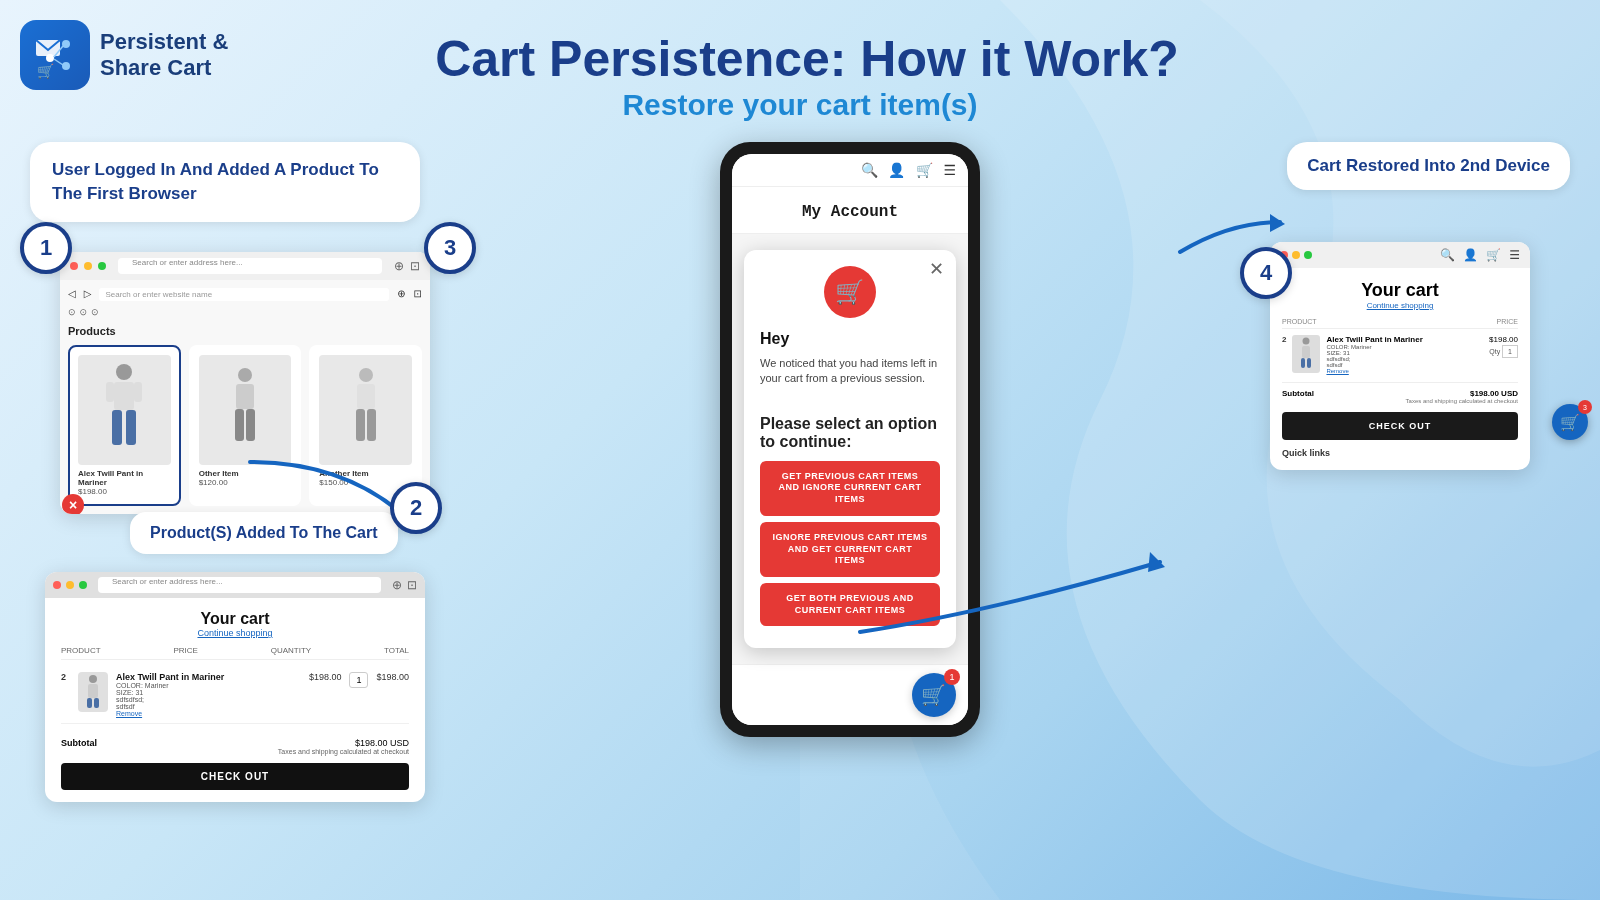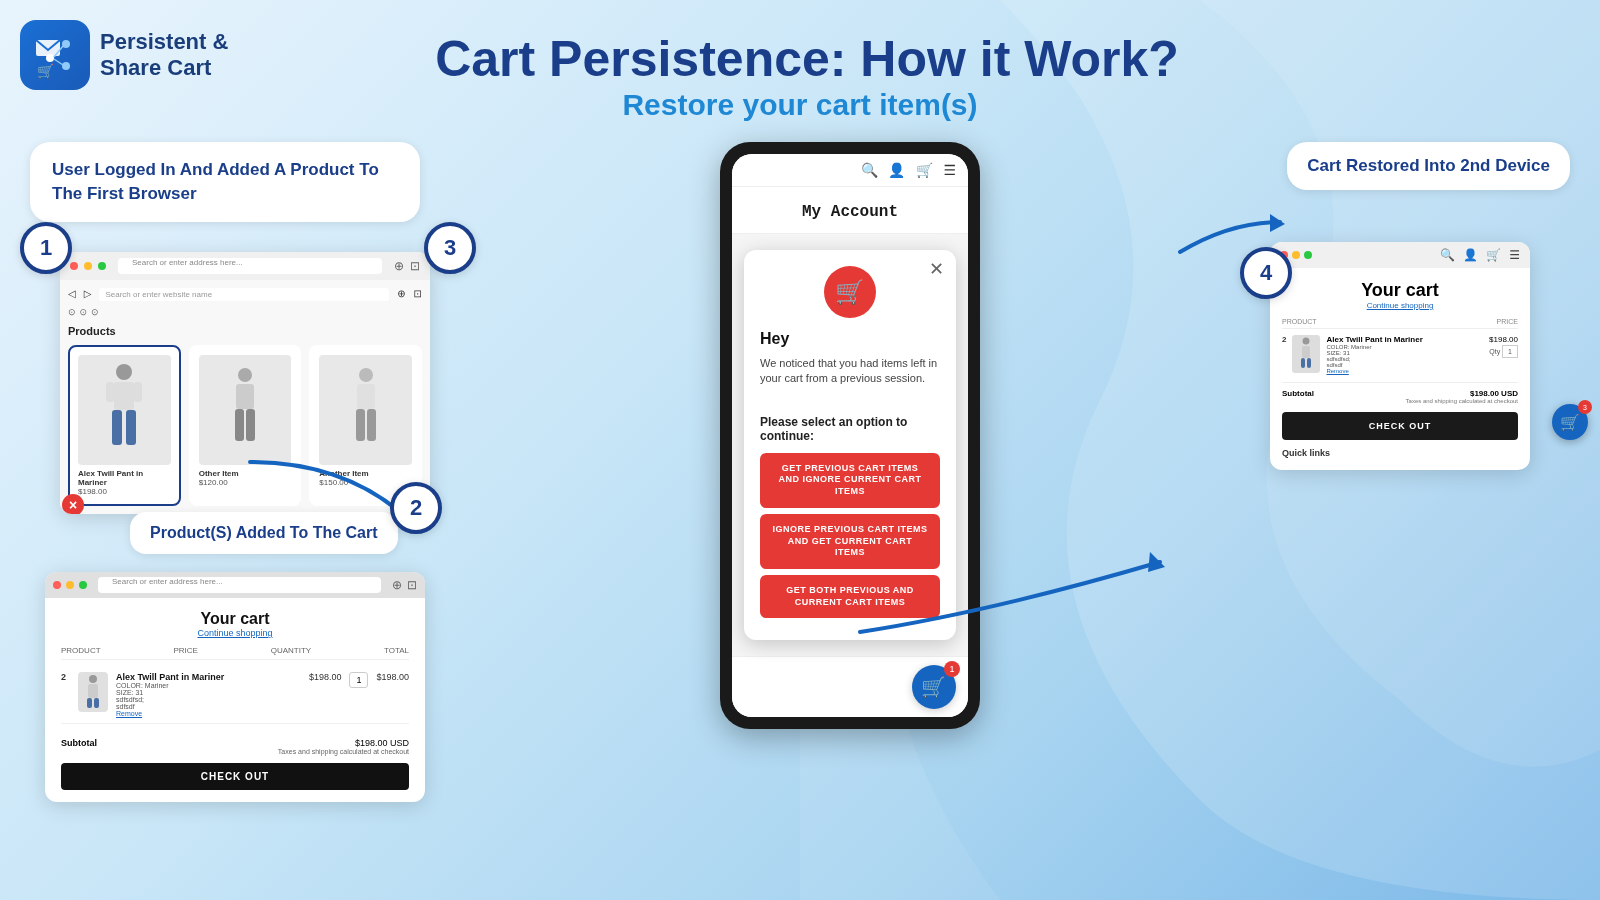--- a/index.html
+++ b/index.html
@@ -343,21 +343,21 @@
       border-radius: 50%;
       display: flex;
       align-items: center;
       justify-content: center;
       font-size: 24px;
       color: white;
       margin: 0 auto 12px;
     }
     .modal-hey { font-size: 16px; font-weight: 700; color: #111; margin-bottom: 8px; }
     .modal-text { font-size: 11px; color: #444; margin-bottom: 28px; line-height: 1.4; }
-    .modal-select-text { font-size: 12px; font-weight: 600; color: #222; margin-bottom: 10px; }
+    .modal-select-text { font-size: 16px; font-weight: 600; color: #222; margin-bottom: 10px; }
 
     .option-btn {
       background: #e53935;
       color: white;
       border: none;
       border-radius: 6px;
       padding: 10px 12px;
       font-size: 9px;
       font-weight: 700;
       text-align: center;

